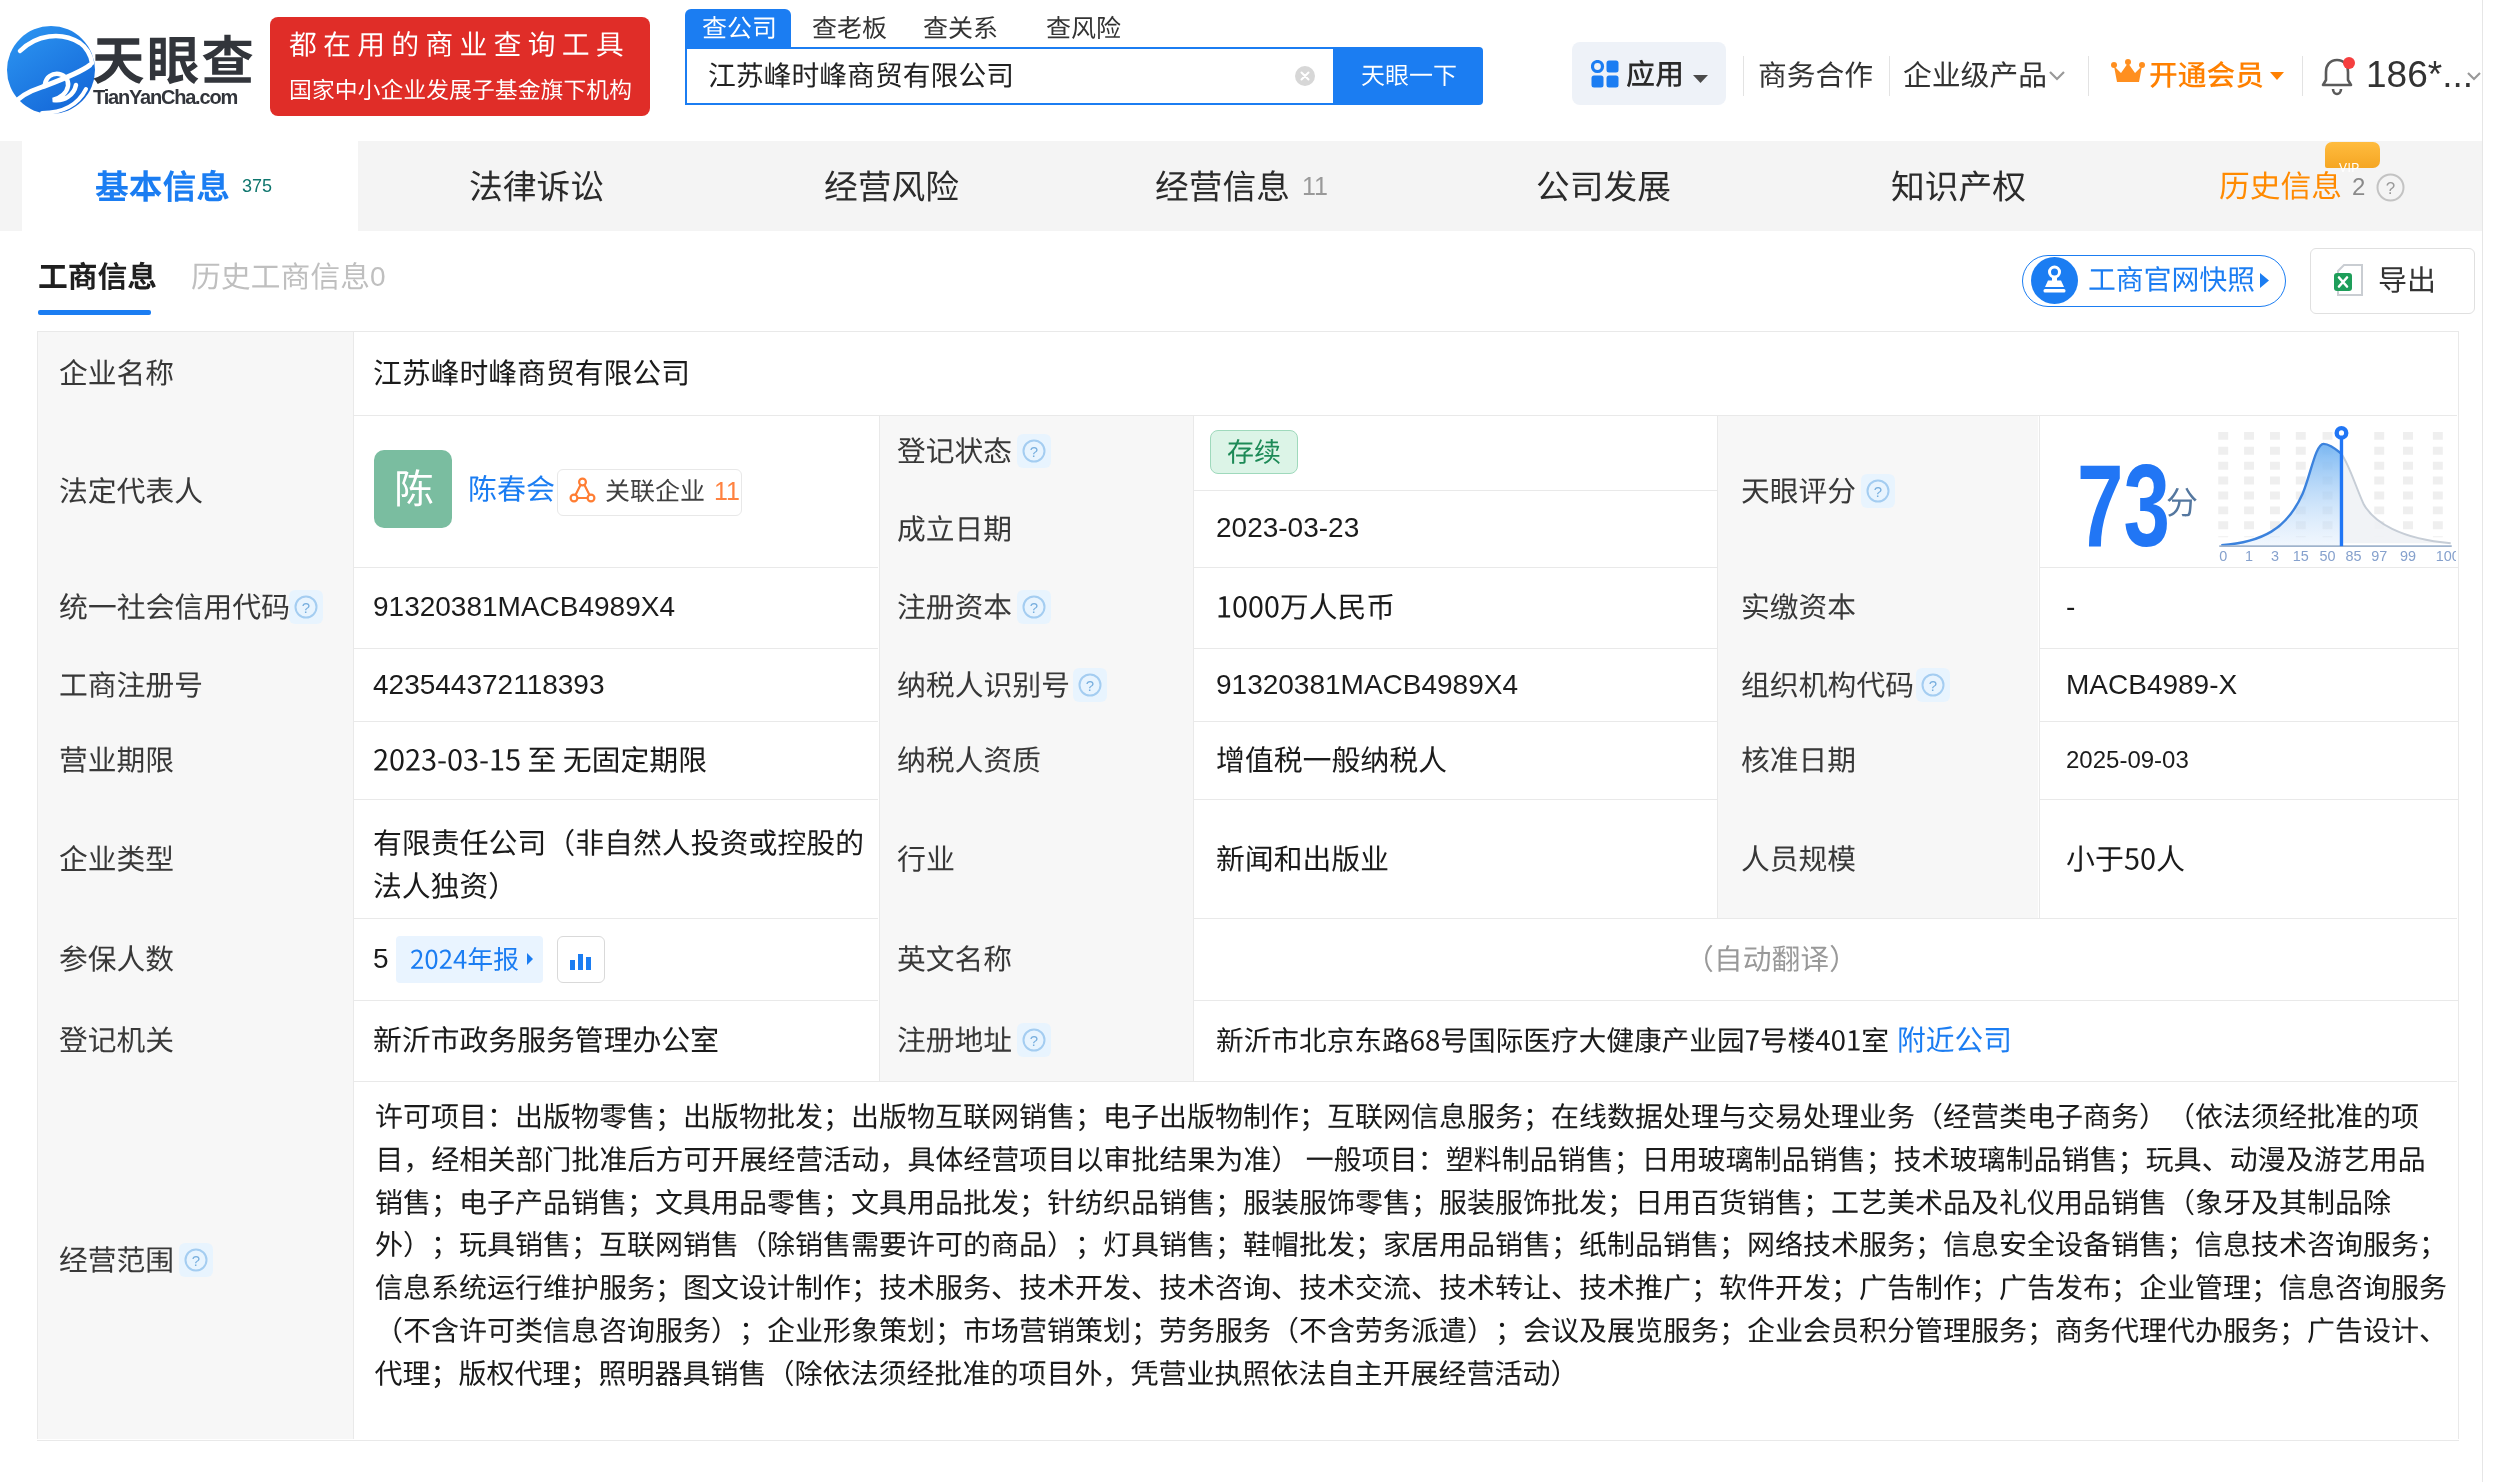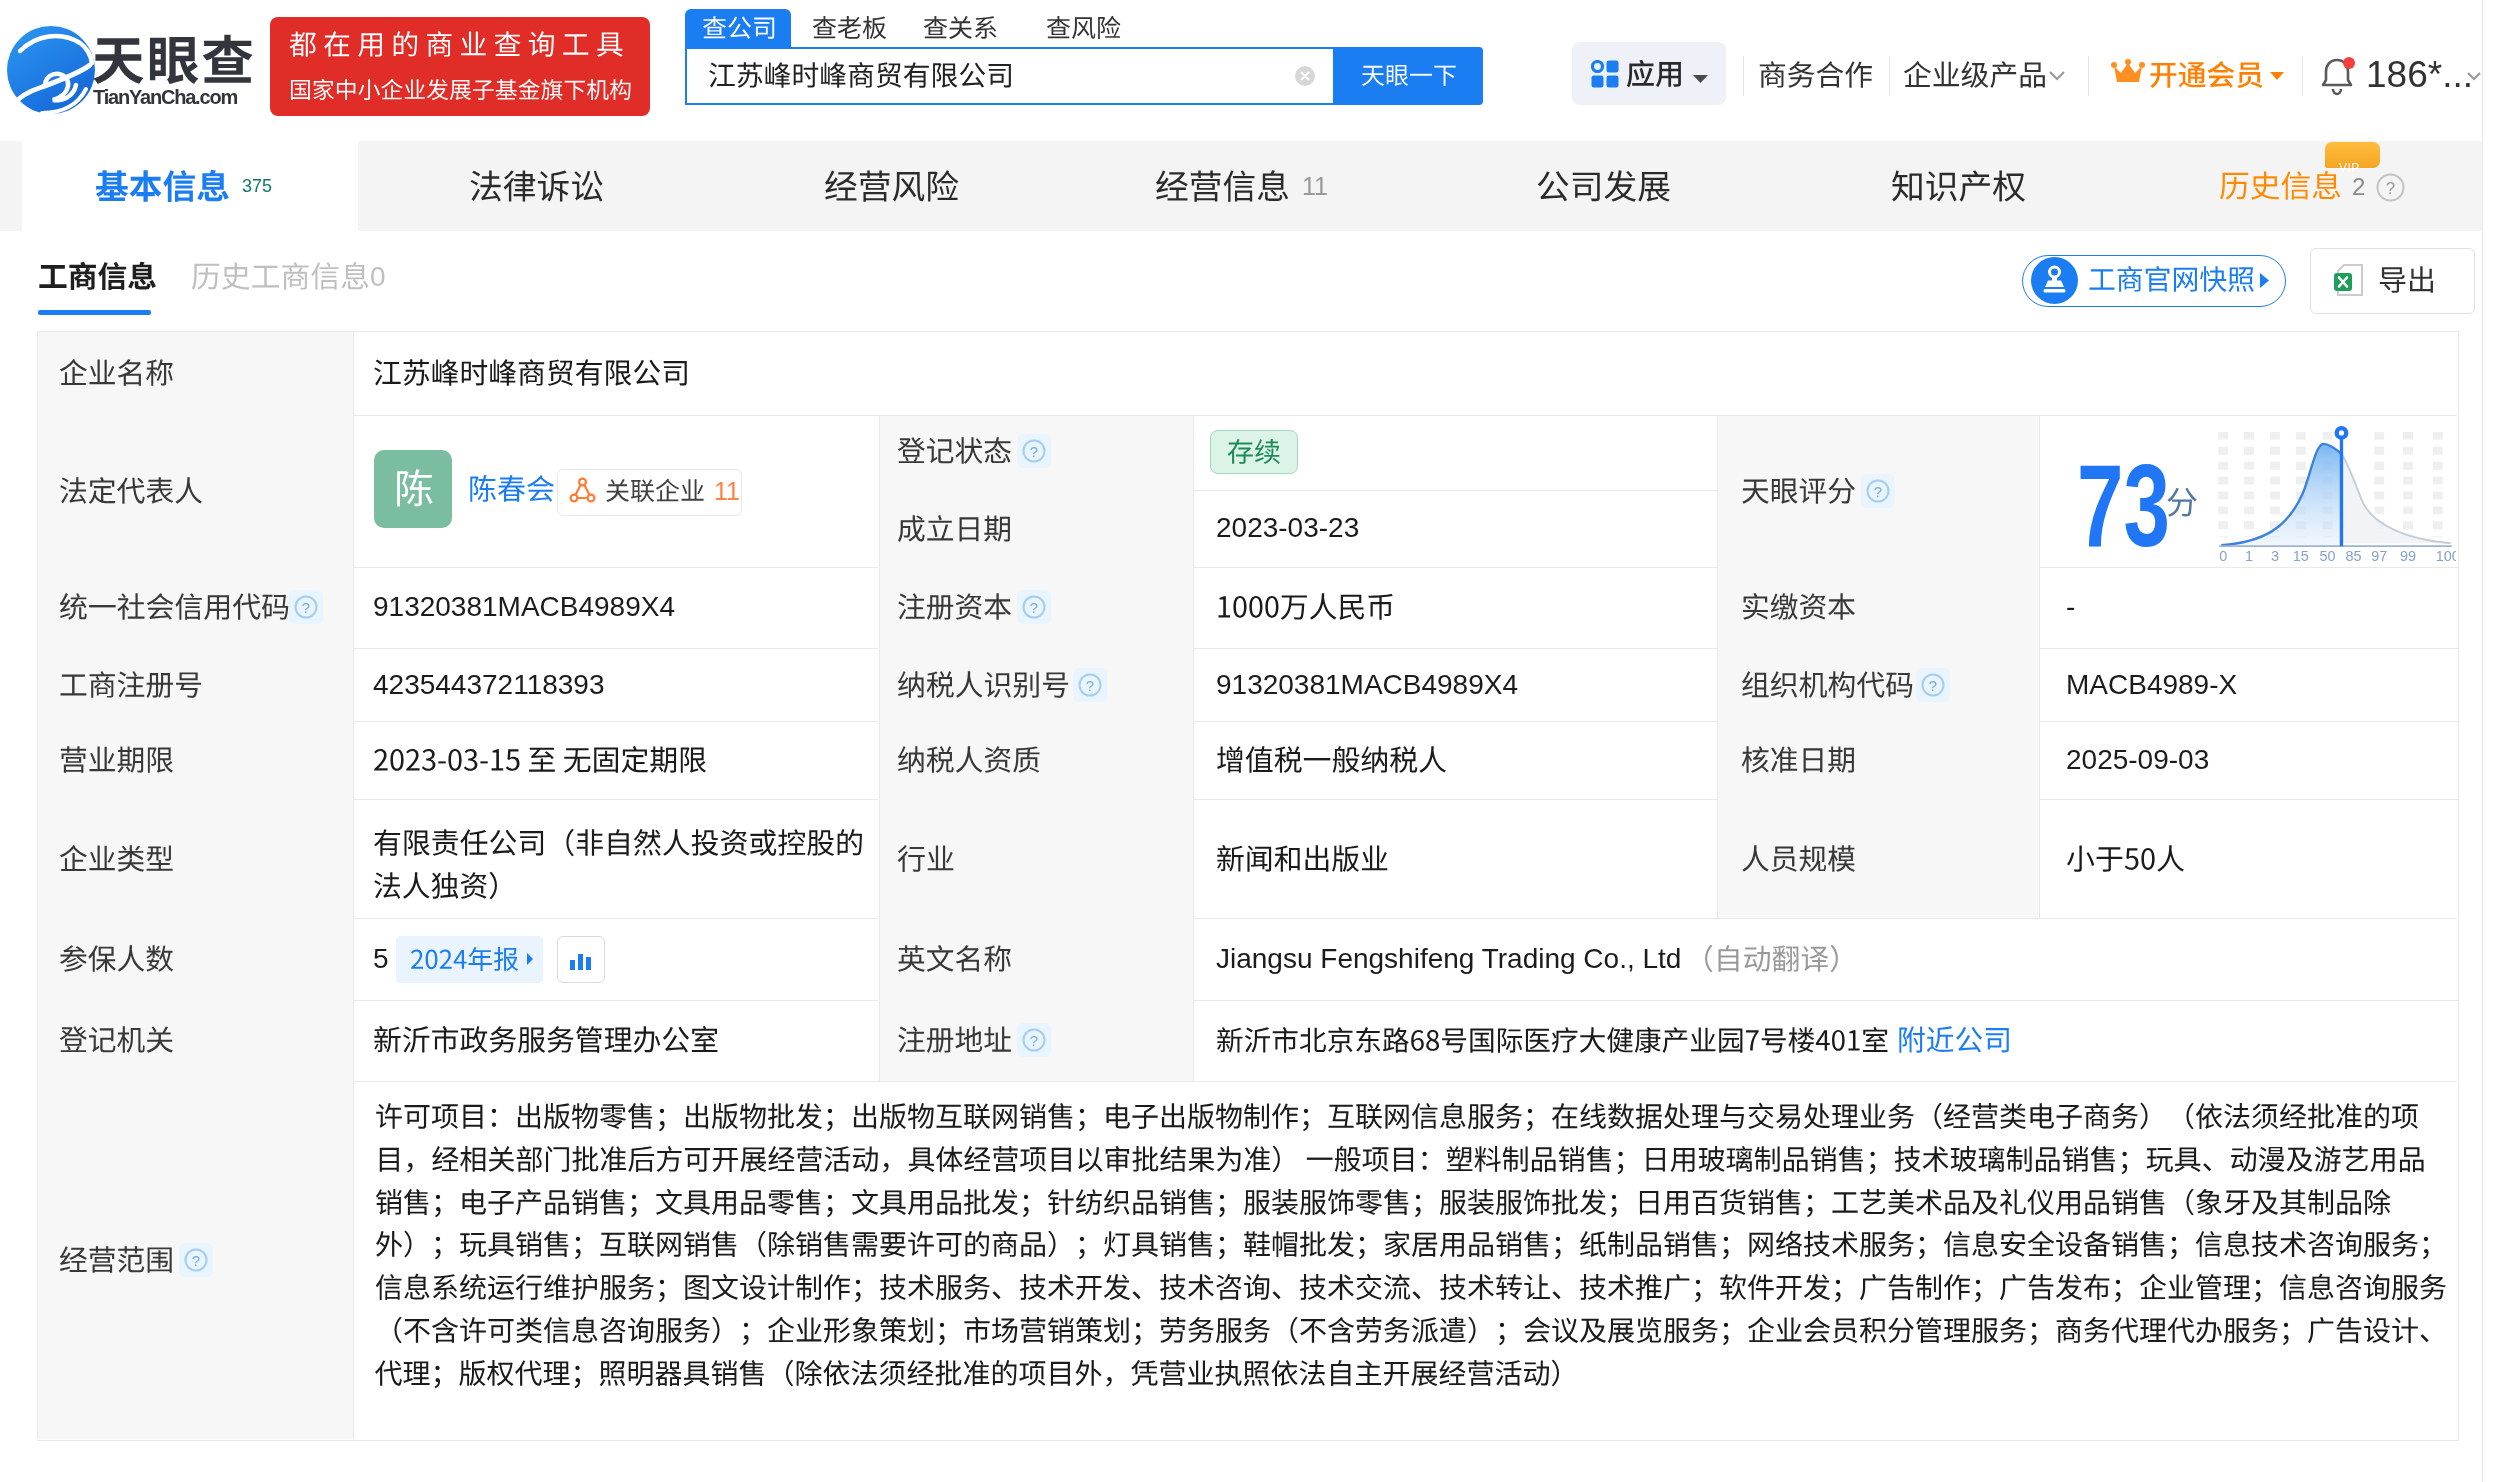--- a/index.html
+++ b/index.html
@@ -842,21 +842,21 @@
       <use href="#r7eb3" x="5000"></use>
       <use href="#r7a0e" x="6000"></use>
       <use href="#r4eba" x="7000"></use>
     </svg>
     <svg style="position:absolute;left:1741px;top:745px;overflow:visible" width="115" height="29" viewBox="0 -880 4000 1000" fill="#383838">
       <use href="#r6838"></use>
       <use href="#r51c6" x="1000"></use>
       <use href="#r65e5" x="2000"></use>
       <use href="#r671f" x="3000"></use>
     </svg>
-    <div style="position:absolute;left:2066px;top:742px;height:36px;display:flex;align-items:center;font-family:'Liberation Sans', sans-serif;font-size:28px;font-weight:400;color:#1b1b1b;letter-spacing:0px;white-space:pre">2025-09-03</div>
+    <div style="position:absolute;left:2066px;top:742px;height:36px;display:flex;align-items:center;font-family:'Liberation Sans', sans-serif;font-size:24px;font-weight:400;color:#1b1b1b;letter-spacing:0px;white-space:pre">2025-09-03</div>
     <svg style="position:absolute;left:59px;top:844px;overflow:visible" width="115" height="29" viewBox="0 -880 4000 1000" fill="#383838">
       <use href="#r4f01"></use>
       <use href="#r4e1a" x="1000"></use>
       <use href="#r7c7b" x="2000"></use>
       <use href="#r578b" x="3000"></use>
     </svg>
     <svg style="position:absolute;left:373px;top:828px;overflow:visible" width="491" height="29" viewBox="0 -880 17000 1000" fill="#1b1b1b">
       <use href="#r6709"></use>
       <use href="#r9650" x="1000"></use>
       <use href="#r8d23" x="2000"></use>
@@ -931,21 +931,20 @@
 <rect x="3" y="14" width="5" height="10"></rect>
       <rect x="11" y="8" width="5" height="16"></rect>
       <rect x="19" y="11" width="5" height="13"></rect>
     </svg>
     <svg style="position:absolute;left:897px;top:944px;overflow:visible" width="115" height="29" viewBox="0 -880 4000 1000" fill="#383838">
       <use href="#r82f1"></use>
       <use href="#r6587" x="1000"></use>
       <use href="#r540d" x="2000"></use>
       <use href="#r79f0" x="3000"></use>
     </svg>
-    <div style="position:absolute;left:1216px;top:941px;height:36px;display:flex;align-items:center;font-family:'Liberation Sans', sans-serif;font-size:28px;font-weight:400;color:#1b1b1b;letter-spacing:0px;white-space:pre">Jiangsu Fengshifeng Trading Co., Ltd</div>
     <svg style="position:absolute;left:1685px;top:944px;overflow:visible" width="173" height="29" viewBox="0 -880 6000 1000" fill="#999">
       <use href="#rff08"></use>
       <use href="#r81ea" x="1000"></use>
       <use href="#r52a8" x="2000"></use>
       <use href="#r7ffb" x="3000"></use>
       <use href="#r8bd1" x="4000"></use>
       <use href="#rff09" x="5000"></use>
     </svg>
     <svg style="position:absolute;left:59px;top:1025px;overflow:visible" width="115" height="29" viewBox="0 -880 4000 1000" fill="#383838">
       <use href="#r767b"></use>

